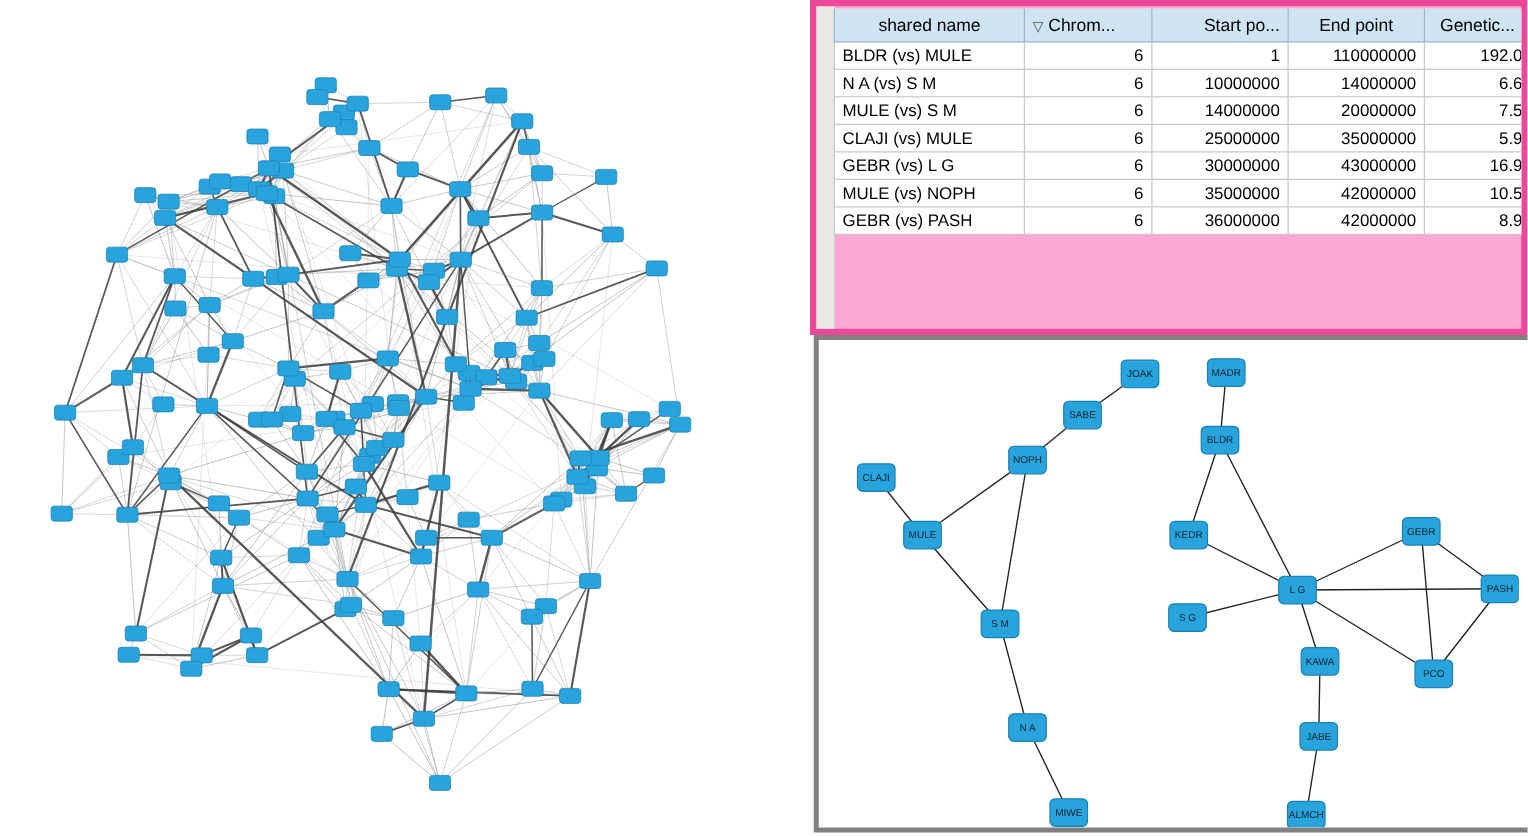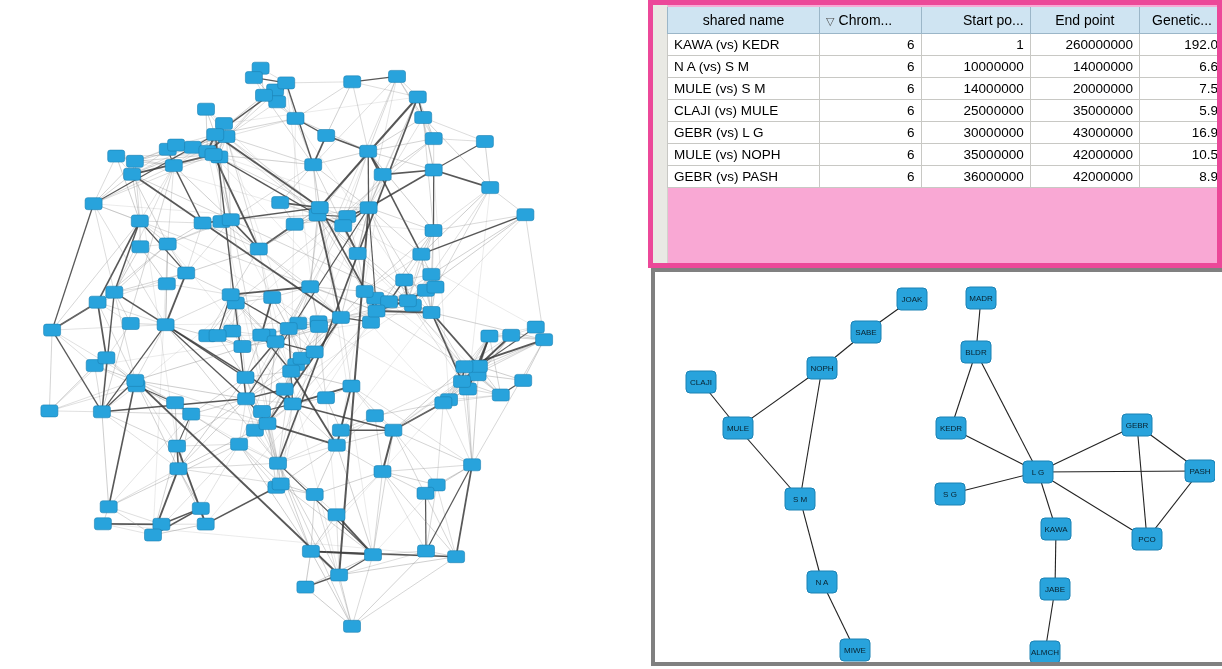--- a/index.html
+++ b/index.html
@@ -1370,24 +1370,24 @@
         <th class="col-end">
           <span>End point</span>
         </th>
         <th class="col-gen">
           <span>Genetic...</span>
         </th>
       </tr>
     </thead>
     <tbody id="table-body">
         <tr>
-          <td class="c-name">KAWA (vs) KEDR</td>
+          <td class="c-name">BLDR (vs) MULE</td>
           <td class="c-chrom">6</td>
           <td class="c-start">1</td>
-          <td class="c-end">260000000</td>
+          <td class="c-end">110000000</td>
           <td class="c-gen">192.0</td>
         </tr>
         <tr>
           <td class="c-name">N A (vs) S M</td>
           <td class="c-chrom">6</td>
           <td class="c-start">10000000</td>
           <td class="c-end">14000000</td>
           <td class="c-gen">6.6</td>
         </tr>
         <tr>

